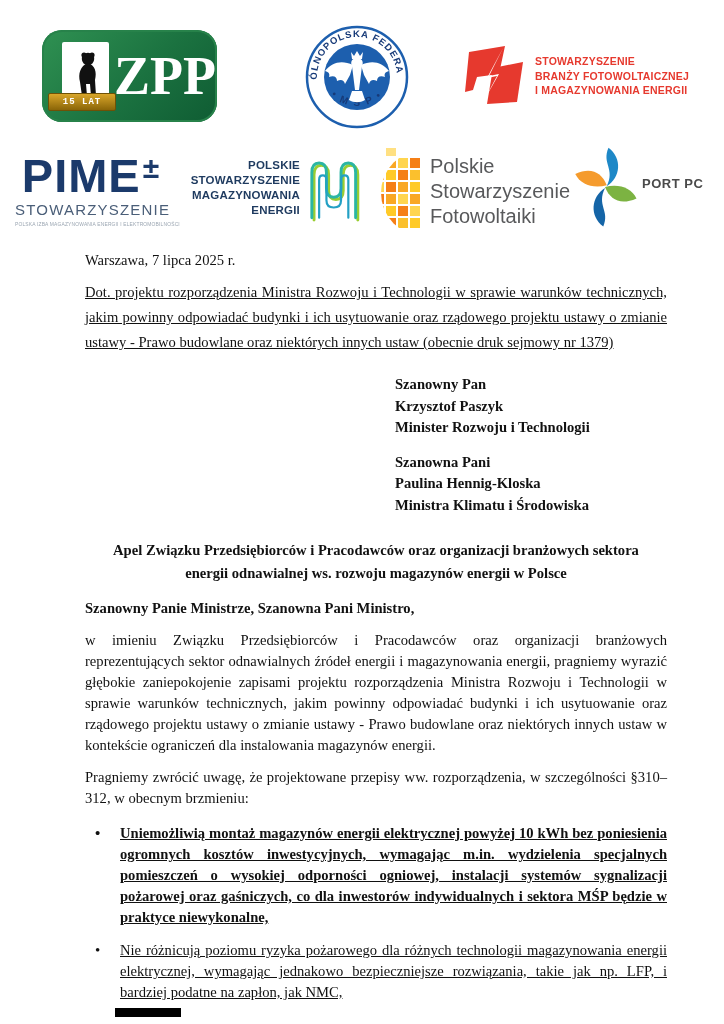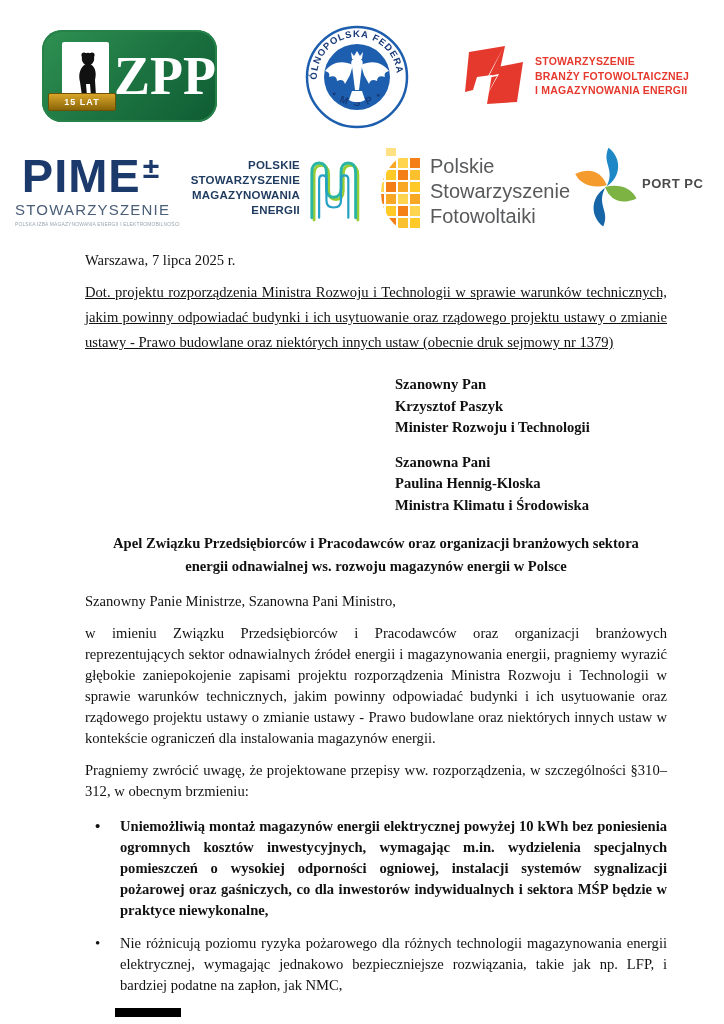--- a/index.html
+++ b/index.html
@@ -13,21 +13,21 @@
   
   .zpp-box{left:42px;top:30px;width:175px;height:92px;border-radius:20px;
     background:linear-gradient(135deg,#2f9152 0%,#1b7240 55%,#0f5c33 100%);
     box-shadow:inset 0 0 0 2px #27824a;}
   .zpp-white{position:absolute;left:20px;top:12px;width:47px;height:64px;background:#fff;border-radius:2px;
     display:flex;align-items:center;justify-content:center;}
   .zpp-text{position:absolute;left:72px;top:6px;width:100px;height:80px;color:#fff;
     font-family:"Liberation Serif",serif;font-weight:bold;font-size:54px;line-height:80px;text-align:center;}
   .zpp-badge{position:absolute;left:6px;top:63px;width:66px;height:16px;border-radius:2px;
     background:linear-gradient(180deg,#d9a62a,#8a6508);border:1px solid #6f5106;
-    color:#fff;font-family:Liberation Sans, sans-serif;font-size:9px;font-weight:bold;
+    color:#fff;font-family:Liberation Mono, monospace;font-size:9px;font-weight:bold;
     letter-spacing:1px;text-align:center;line-height:16px;}
   
   .seal{left:305px;top:25px;width:104px;height:104px;}
   
   .sbf-icon{left:465px;top:44px;width:60px;height:62px;}
   .sbf-text{left:535px;top:54px;width:170px;font-family:"Liberation Sans",sans-serif;
     color:#e6392e;font-weight:bold;font-size:10.5px;line-height:14.5px;letter-spacing:.2px;}
   
   .pime{left:15px;top:146px;width:152px;font-family:"Liberation Sans",sans-serif;color:#1b3a6b;text-align:center;}
   .pime-name{font-size:47px;font-weight:bold;line-height:44px;letter-spacing:1px;}
@@ -45,26 +45,26 @@
   
   .portpc-icon{left:570px;top:140px;width:70px;height:94px;}
   .portpc-text{left:642px;top:176px;font-family:"Liberation Sans",sans-serif;
     color:#4a4a4a;font-weight:bold;font-size:13px;letter-spacing:.5px;}
   
   .letter{position:absolute;left:85px;top:250px;width:582px;font-size:14.6px;line-height:21px;}
   .date{text-align:left;padding-right:20px;margin-bottom:9px;}
   .subject{text-align:justify;text-decoration:underline;line-height:25px;margin-bottom:19px;}
   .recipients{margin-left:310px;font-weight:bold;line-height:21.5px;}
   .recipients .blk{margin-bottom:13px;}
-  .recipients-wrap{margin-bottom:16px;}
+  .recipients-wrap{margin-bottom:23px;}
   .title{font-weight:bold;text-align:center;line-height:23px;margin:0 10px 13px 10px;}
-  .salutation{margin-bottom:11px;}
+  .salutation{margin-bottom:11px;font-weight:bold;}
   .para{text-align:justify;margin-bottom:11px;}
   .bullets{margin-top:14px;}
-  .bullet{position:relative;padding-left:35px;text-align:justify;margin-bottom:12px;}
+  .bullet{position:relative;padding-left:35px;text-align:justify;margin-bottom:12px;text-decoration:underline;}
   .bullet::before{content:"•";position:absolute;left:10px;top:0;font-size:15px;}
   .bullet.bold{font-weight:bold;}
   .footer-bar{position:absolute;left:115px;top:1008px;width:66px;height:9px;background:#000;}
 </style>
 </head>
 <body>
 
 <div class="page">
 
   <div class="logo zpp-box">

